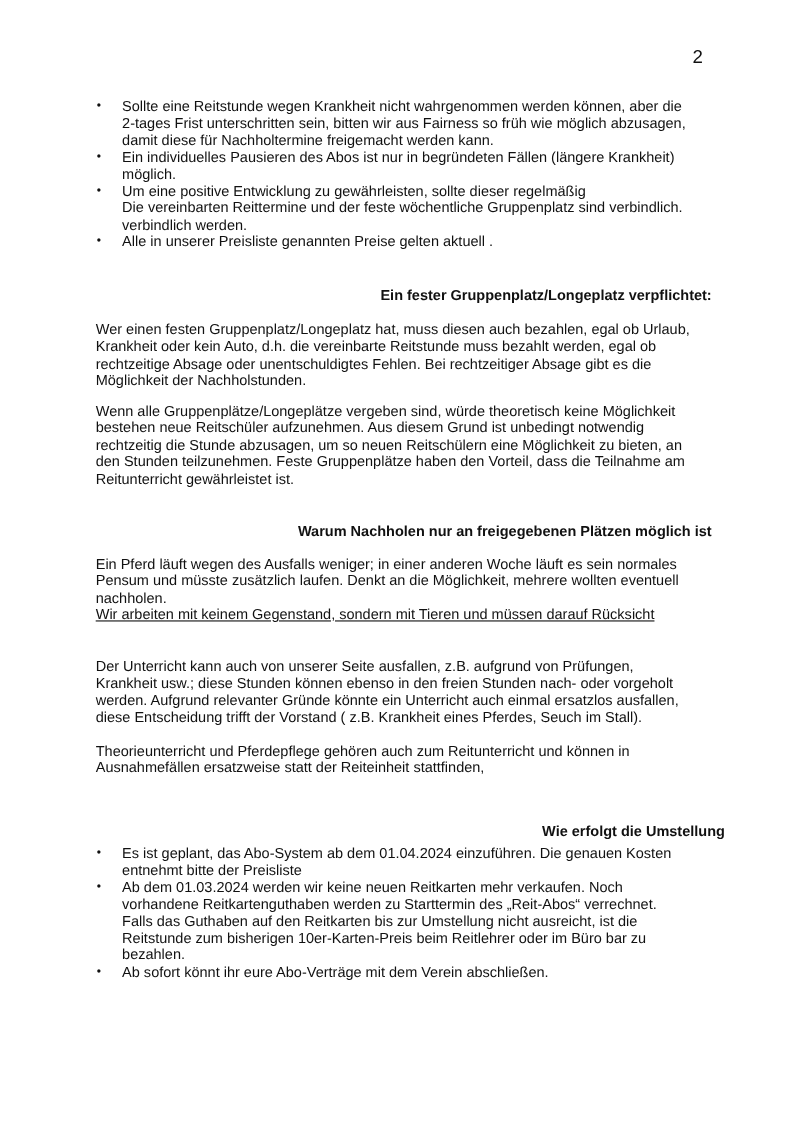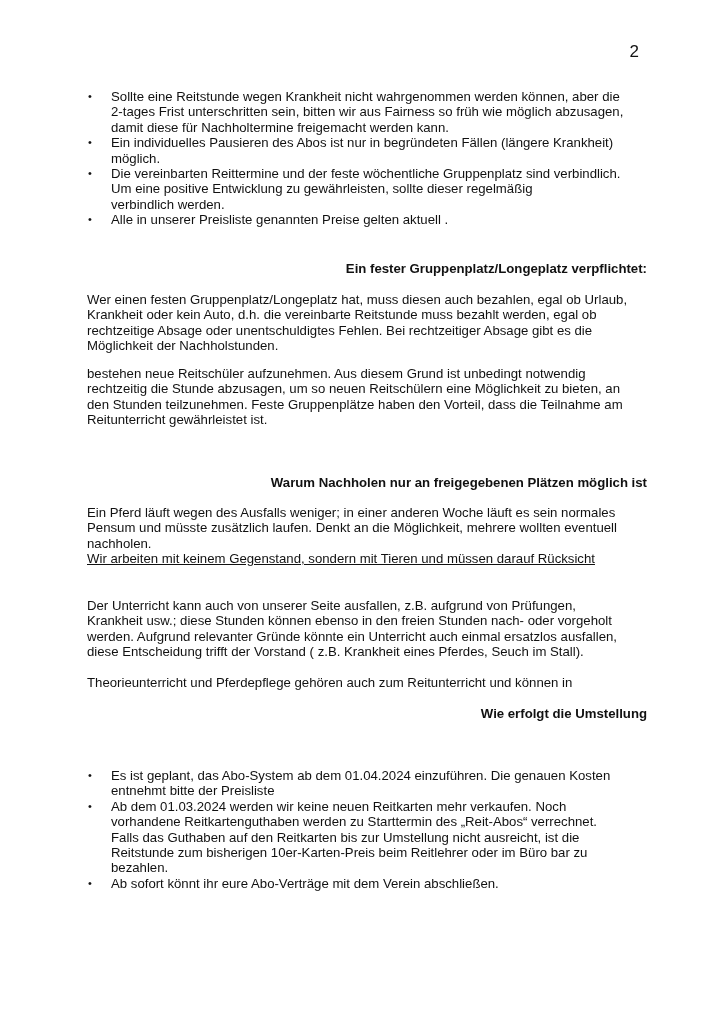--- a/index.html
+++ b/index.html
@@ -28,38 +28,39 @@
     <div class="line">2-tages Frist unterschritten sein, bitten wir aus Fairness so früh wie möglich abzusagen,</div>
     <div class="line">damit diese für Nachholtermine freigemacht werden kann.</div>
   </div>
   <div class="bullet-item">
     <span class="bullet">•</span>
     <div class="line">Ein individuelles Pausieren des Abos ist nur in begründeten Fällen (längere Krankheit)</div>
     <div class="line">möglich.</div>
   </div>
   <div class="bullet-item">
     <span class="bullet">•</span>
+    <div class="line">Um eine positive Entwicklung zu gewährleisten, sollte dieser regelmäßig</div>
     <div class="line">Die vereinbarten Reittermine und der feste wöchentliche Gruppenplatz sind verbindlich.</div>
-    <div class="line">Um eine positive Entwicklung zu gewährleisten, sollte dieser regelmäßig</div>
     <div class="line">verbindlich werden.</div>
   </div>
   <div class="bullet-item">
     <span class="bullet">•</span>
     <div class="line">Alle in unserer Preisliste genannten Preise gelten aktuell .</div>
   </div>
 </div>
 
 <div class="block heading" style="top:261px;">Ein fester Gruppenplatz/Longeplatz verpflichtet:</div>
 <div class="block" style="top:292px;">
   <div class="line">Wer einen festen Gruppenplatz/Longeplatz hat, muss diesen auch bezahlen, egal ob Urlaub,</div>
   <div class="line">Krankheit oder kein Auto, d.h. die vereinbarte Reitstunde muss bezahlt werden, egal ob</div>
   <div class="line">rechtzeitige Absage oder unentschuldigtes Fehlen. Bei rechtzeitiger Absage gibt es die</div>
   <div class="line">Möglichkeit der Nachholstunden.</div>
 </div>
 <div class="block" style="top:366px;">
+  <div class="line">Wenn alle Gruppenplätze/Longeplätze vergeben sind, würde theoretisch keine Möglichkeit</div>
   <div class="line">bestehen neue Reitschüler aufzunehmen. Aus diesem Grund ist unbedingt notwendig</div>
   <div class="line">rechtzeitig die Stunde abzusagen, um so neuen Reitschülern eine Möglichkeit zu bieten, an</div>
   <div class="line">den Stunden teilzunehmen. Feste Gruppenplätze haben den Vorteil, dass die Teilnahme am</div>
   <div class="line">Reitunterricht gewährleistet ist.</div>
 </div>
 
 <div class="block heading" style="top:475px;">Warum Nachholen nur an freigegebenen Plätzen möglich ist</div>
 <div class="block" style="top:505px;">
   <div class="line">Ein Pferd läuft wegen des Ausfalls weniger; in einer anderen Woche läuft es sein normales</div>
   <div class="line">Pensum und müsste zusätzlich laufen. Denkt an die Möglichkeit, mehrere wollten eventuell</div>
@@ -67,23 +68,24 @@
   <div class="line underline">Wir arbeiten mit keinem Gegenstand, sondern mit Tieren und müssen darauf Rücksicht</div>
 </div>
 <div class="block" style="top:598px;">
   <div class="line">Der Unterricht kann auch von unserer Seite ausfallen, z.B. aufgrund von Prüfungen,</div>
   <div class="line">Krankheit usw.; diese Stunden können ebenso in den freien Stunden nach- oder vorgeholt</div>
   <div class="line">werden. Aufgrund relevanter Gründe könnte ein Unterricht auch einmal ersatzlos ausfallen,</div>
   <div class="line">diese Entscheidung trifft der Vorstand ( z.B. Krankheit eines Pferdes, Seuch im Stall).</div>
 </div>
 <div class="block" style="top:675px;">
   <div class="line">Theorieunterricht und Pferdepflege gehören auch zum Reitunterricht und können in</div>
+  <div class="line">Ausnahmefällen ersatzweise statt der Reiteinheit stattfinden,</div>
 </div>
 
-<div class="block heading" style="top:706px;">Wie erfolgt die Umstellung</div>
+<div class="block heading" style="top:748px;margin-left:12px;">Wie erfolgt die Umstellung</div>
 <div class="block" style="top:768px;">
   <div class="bullet-item">
     <span class="bullet">•</span>
     <div class="line">Es ist geplant, das Abo-System ab dem 01.04.2024 einzuführen. Die genauen Kosten</div>
     <div class="line">entnehmt bitte der Preisliste</div>
   </div>
   <div class="bullet-item">
     <span class="bullet">•</span>
     <div class="line">Ab dem 01.03.2024 werden wir keine neuen Reitkarten mehr verkaufen. Noch</div>
     <div class="line">vorhandene Reitkartenguthaben werden zu Starttermin des „Reit-Abos“ verrechnet.</div>

